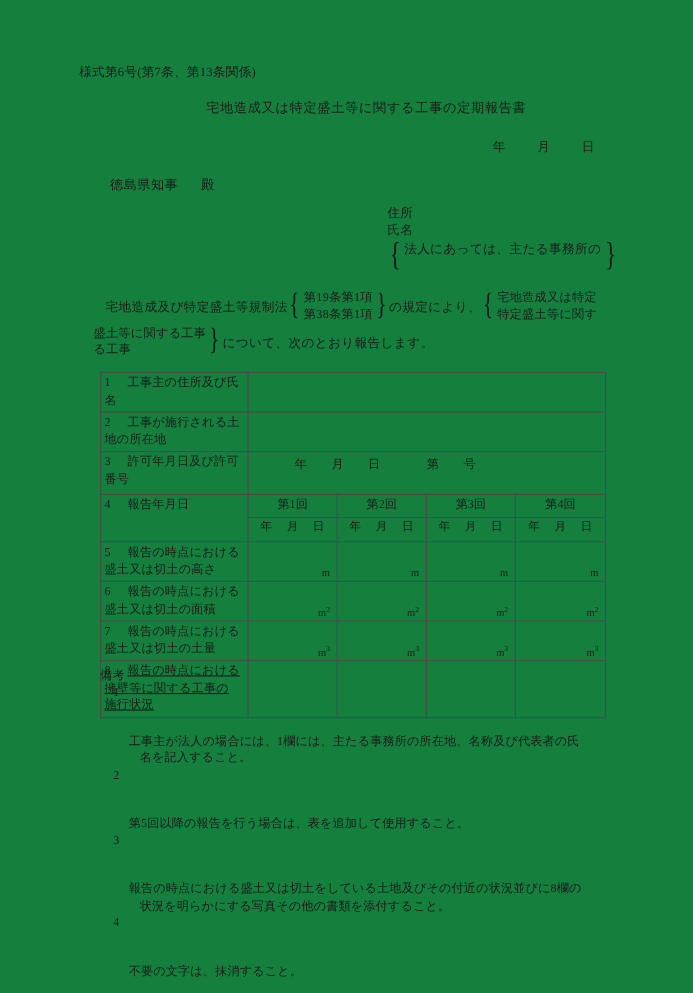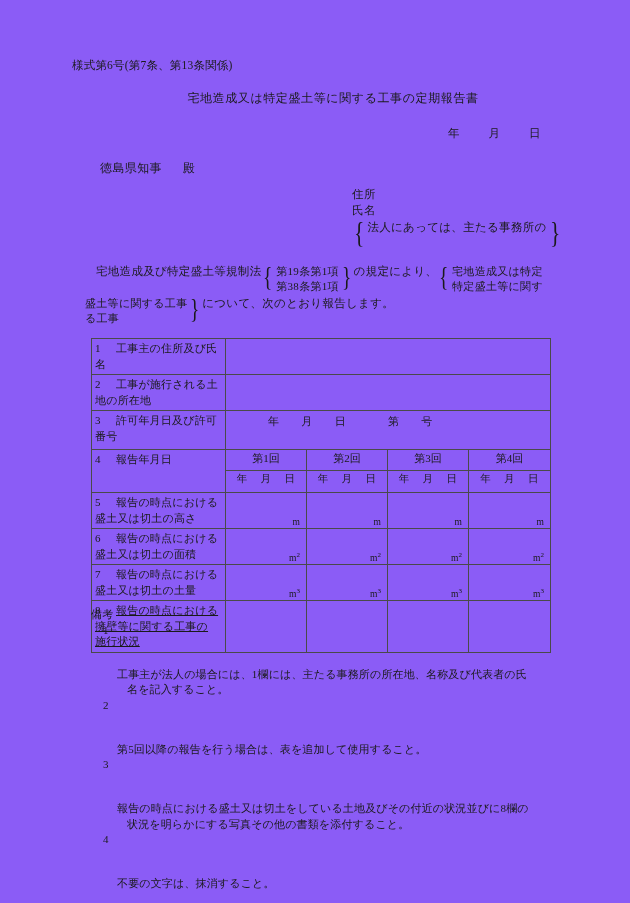--- a/index.html
+++ b/index.html
@@ -13,21 +13,21 @@
     height: 903px;
     font-family: "Liberation Serif", "DejaVu Serif", serif;
     color: #1a1a1a;
     position: relative;
     overflow: hidden;
   }
   .page {
     position: relative;
     width: 630px;
     height: 903px;
-    background: #8b5cf6;
+    background: #15803d;
   }
 
   
   .form-no {
     position: absolute;
     left: 72px;
     top: 58px;
     font-size: 11.5px;
     letter-spacing: 0.2px;
     white-space: nowrap;
@@ -99,20 +99,21 @@
   
   .statement {
     position: absolute;
     left: 96px;
     top: 264px;
     width: 480px;
     font-size: 11.5px;
   }
   .st-row {
     display: flex;
+    align-items: center;
     white-space: nowrap;
     letter-spacing: 0.3px;
   }
   .st-row.row2 { margin-top: 2px; margin-left: -12px; }
   .brace-pair {
     display: inline-flex;
     align-items: stretch;
   }
   .brace-pair .bl, .brace-pair .br {
     font-size: 28px;

